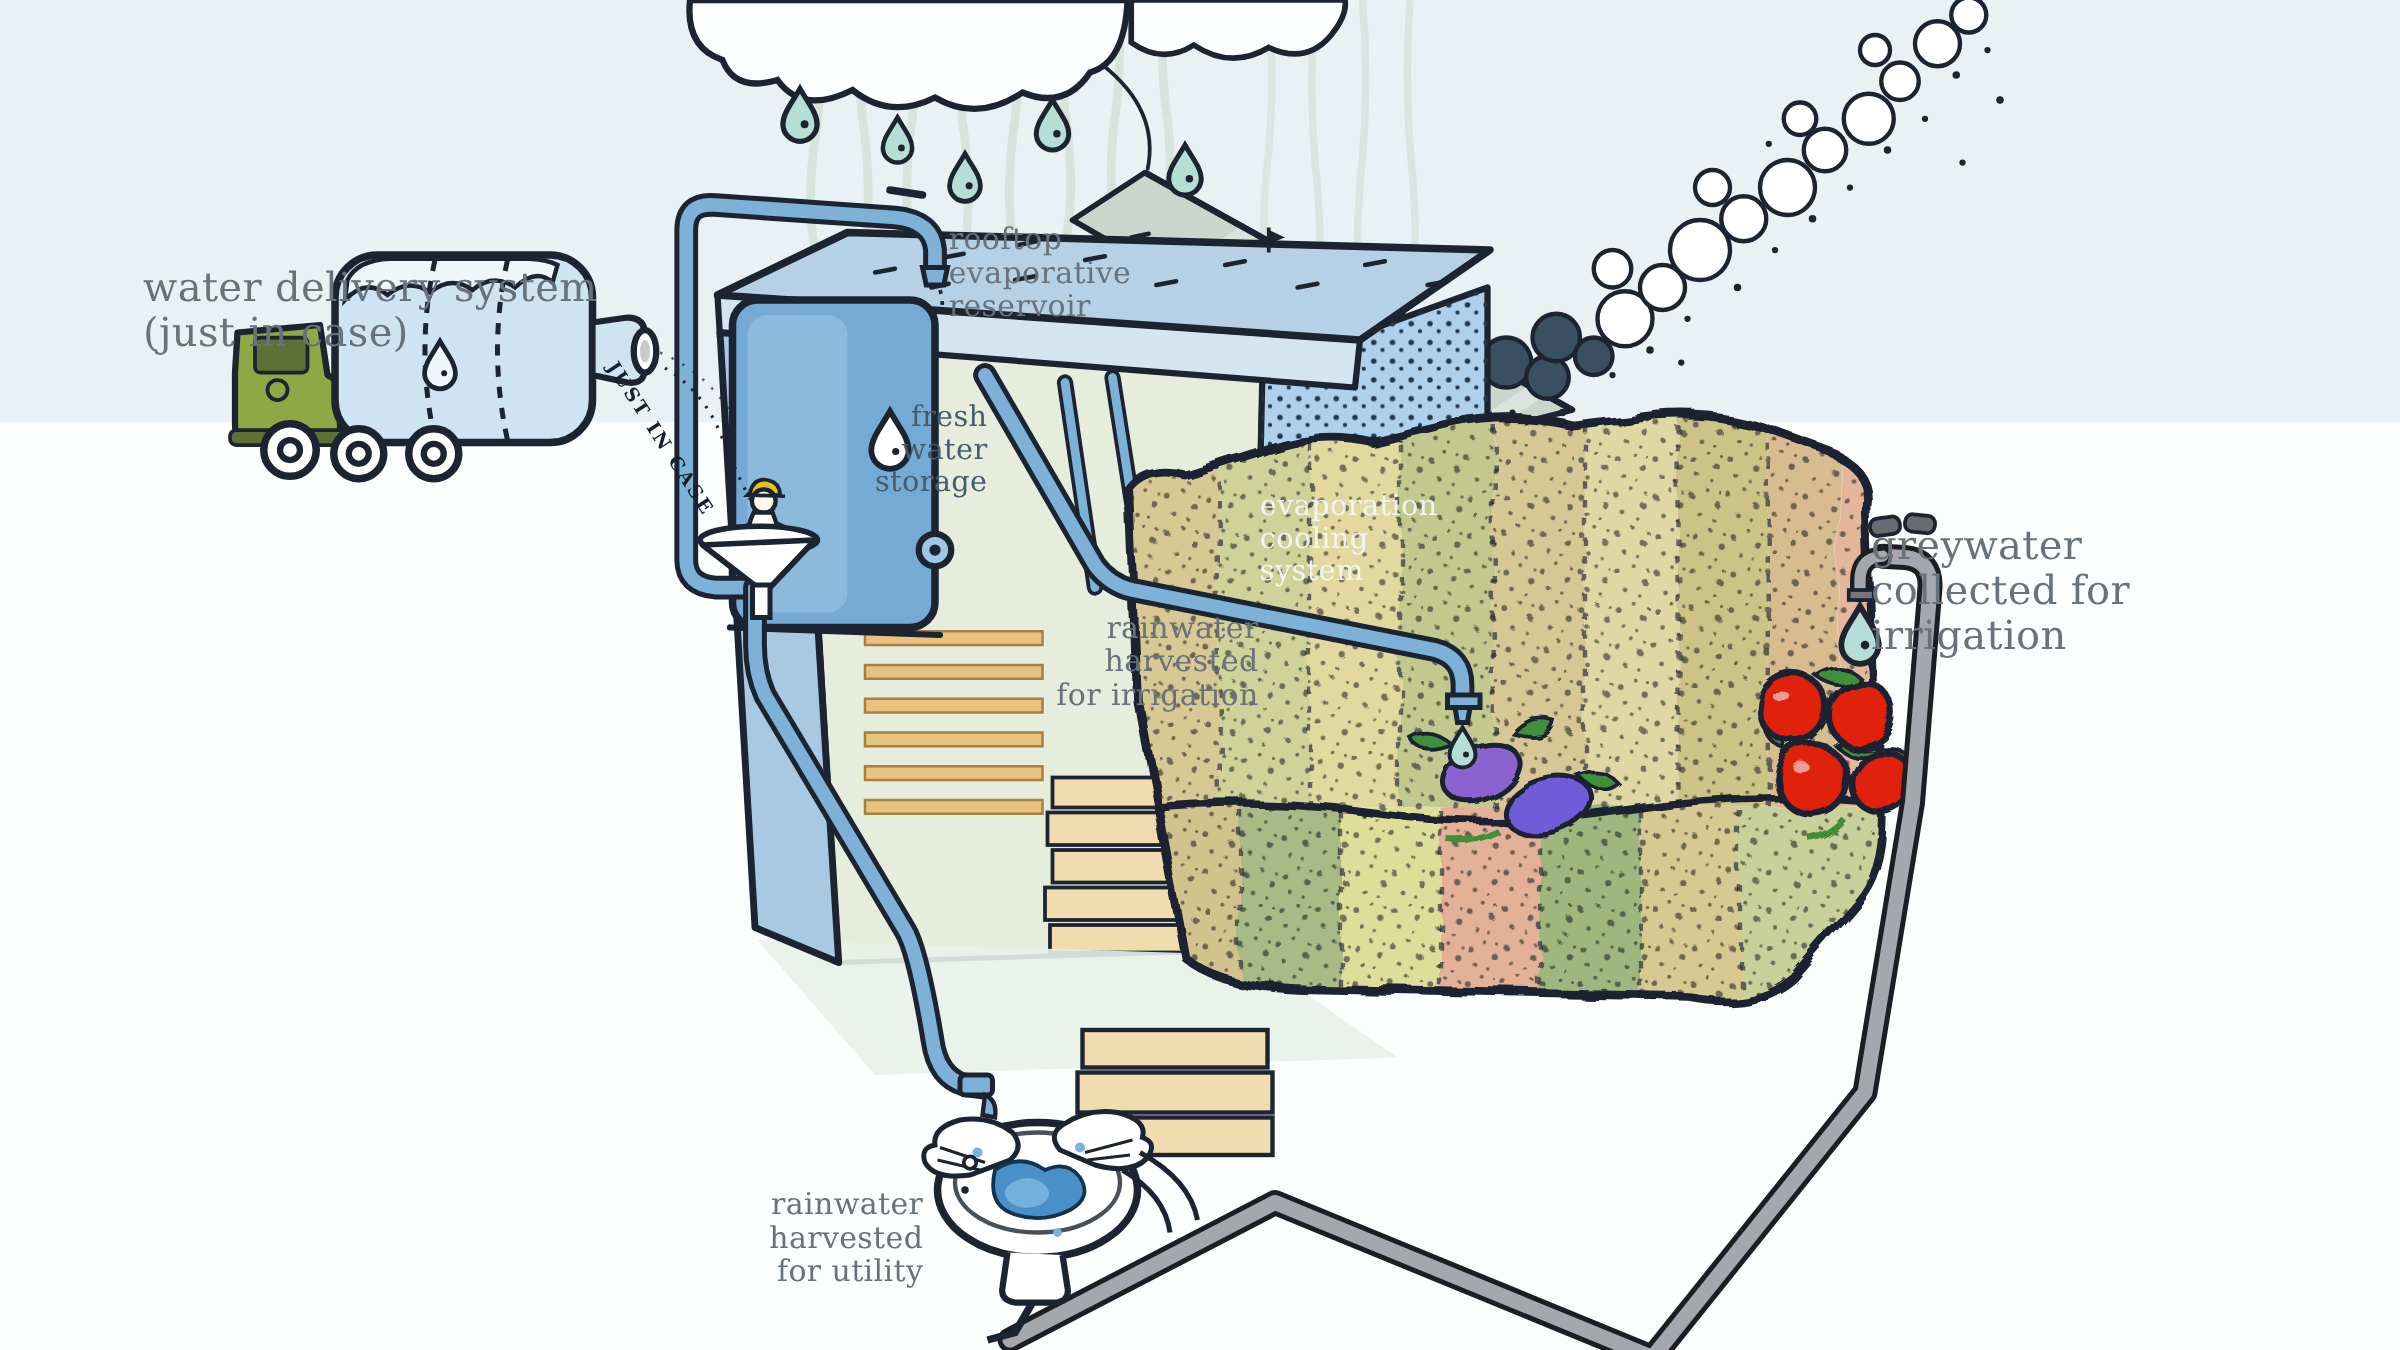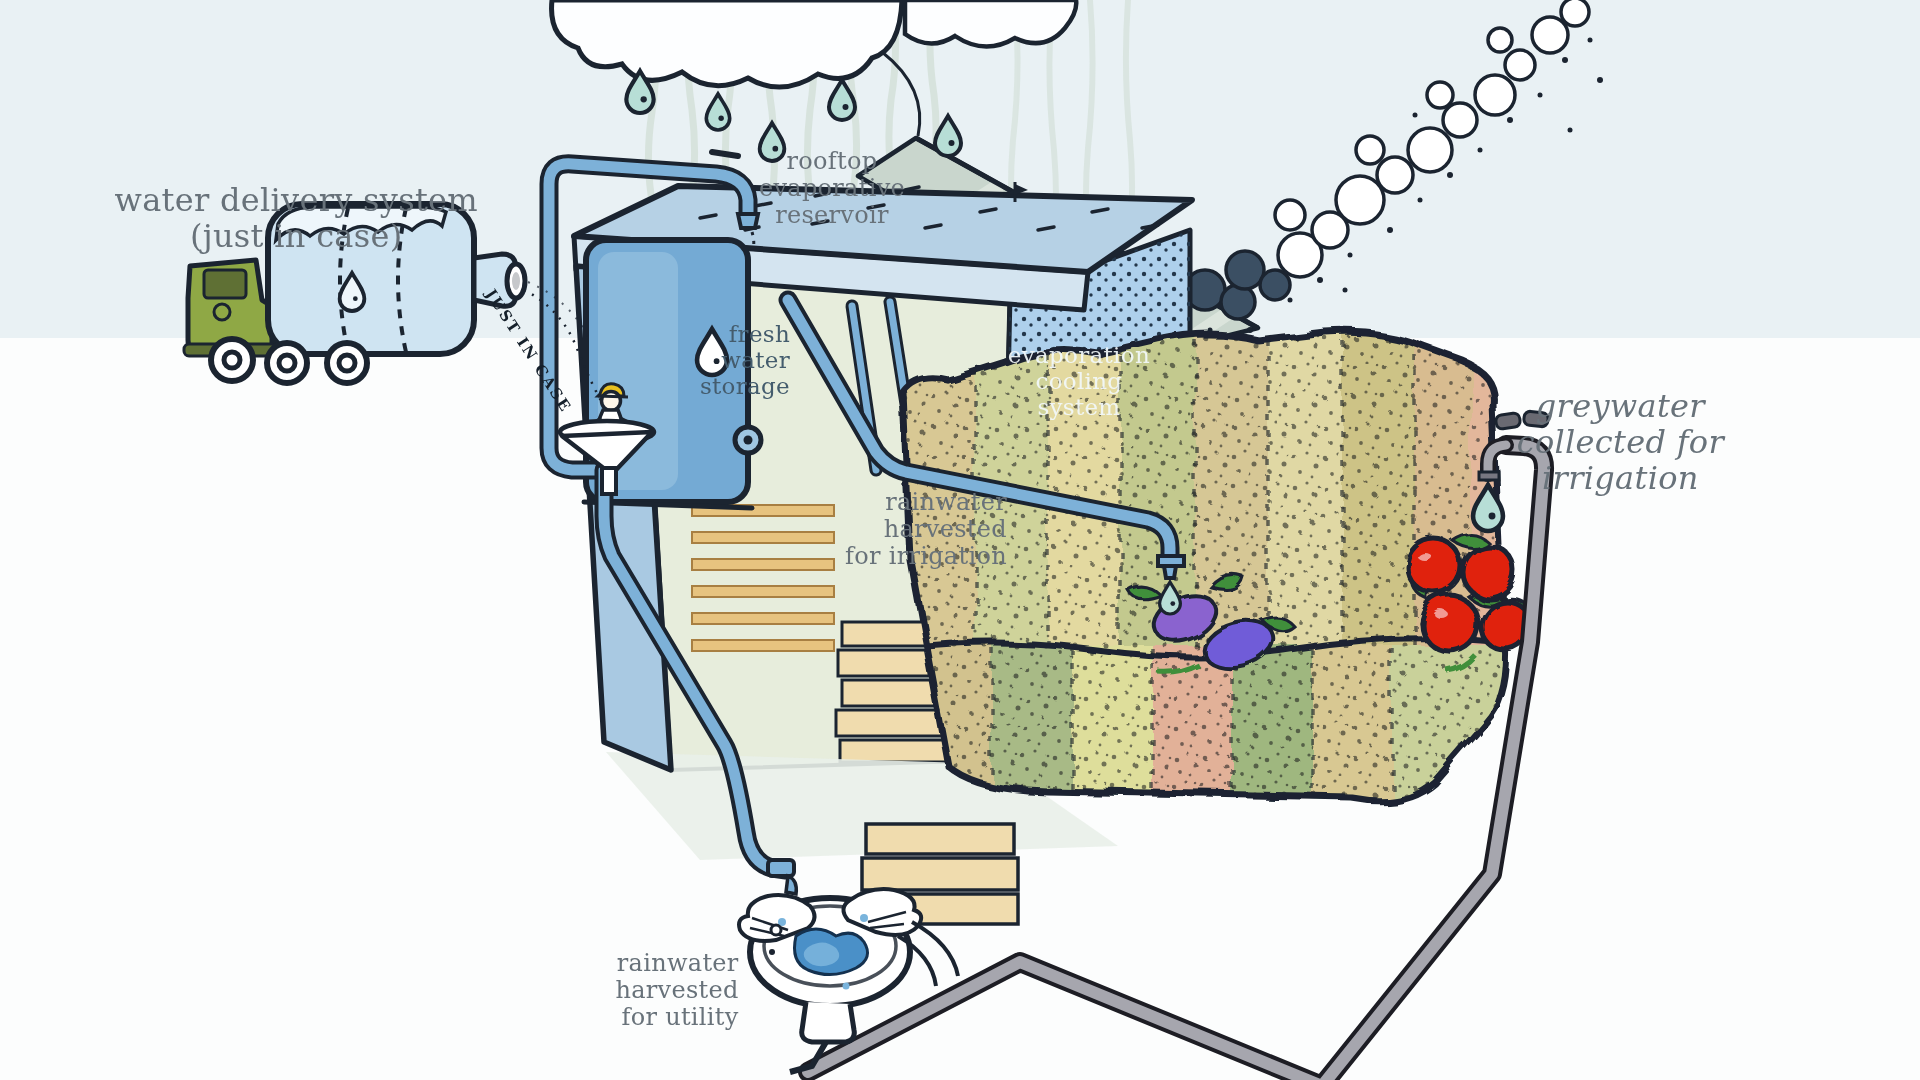--- a/index.html
+++ b/index.html
@@ -2,27 +2,27 @@
 <html style="--ink: #1b2430; --bg-top: #e9f1f4; --bg-bottom: #fcfdfd; --label-grey: #68727a; --tank-label: #445c6d; --white-label: #f3f9fb; --rain-streak: #d7e3dd; --roof-green: #c9d6cd; --roof-green-light: #dde6de; --steam-dark: #3b4f63; --pipe-blue: #7db1d8; --pipe-blue-light: #aecfe6; --pipe-grey: #a6a6ae; --pipe-grey-dark: #1d1d24; --roof-slab: #b6d1e5; --roof-slab-front: #d4e4f0; --frame-blue: #a9c9e2; --interior-green: #e7eddc; --tank-blue: #74aad4; --tank-blue-light: #9fc6e2; --panel-blue: #aed0ec; --panel-dot: #23364a; --wood-tan: #e7c37f; --wood-light: #f0dcae; --floor: #e9efe9; --truck-green: #8fa845; --truck-dark: #5f7034; --bottle-blue: #cfe4f2; --bottle-light: #eef6fb; --drop-teal: #b7ded6; --tomato-red: #e02010; --eggplant-purple: #8a63cf; --eggplant-purple2: #6f5bd8; --leaf-green: #3f8f3a; --sink-water: #4a90c8; --sink-water-light: #7ab4dc; --hat-yellow: #e8c020; --garden-u0: #d8c894; --garden-u1: #cfd39a; --garden-u2: #e3d9a0; --garden-u3: #c3c98e; --garden-u4: #d6c795; --garden-u5: #e0d8a4; --garden-u6: #cdc386; --garden-u7: #d8bc90; --garden-u8: #e3b79b; --garden-l0: #d2c28e; --garden-l1: #a8ba86; --garden-l2: #dede9b; --garden-l3: #e2b198; --garden-l4: #9fb77f; --garden-l5: #d8c892; --garden-l6: #c9d19a;"><head>
 <meta charset="utf-8">
 <style>
   html,body{margin:0;padding:0;background:#fff;}
   .stage{position:relative;width:1920px;height:1080px;overflow:hidden;
          font-family:"DejaVu Serif",serif;}
   .stage svg{position:absolute;left:0;top:0;display:block;}
   .lbl{position:absolute;color:var(--label-grey);white-space:pre-line;
        line-height:1.12;font-size:32px;letter-spacing:.3px;z-index:5;}
   .lbl.center{transform:translateX(-50%);text-align:right;}
-  .lbl.right{text-align:center;}
+  .lbl.right{text-align:left;margin-top:30px;}
   #lbl-water-delivery{right:1442px;top:183px;}
   #lbl-rooftop{right:1015px;top:148px;font-size:24px;}
   #lbl-fresh-water{left:745px;top:322px;font-size:23px;color:var(--tank-label);}
-  #lbl-evaporation{right:770px;top:343px;font-size:23px;color:var(--white-label);opacity:.92;}
+  #lbl-evaporation{right:770px;top:363px;font-size:23px;color:var(--white-label);opacity:.92;}
   #lbl-rain-irrigation{left:926px;top:489px;font-size:24px;}
-  #lbl-greywater{right:196px;top:389px;font-style:italic;}
+  #lbl-greywater{right:216px;top:389px;}
   #lbl-rain-utility{left:677px;top:950px;font-size:24px;}
   #lbl-jic{position:absolute;left:497px;top:286px;transform:rotate(57deg);
        transform-origin:left top;font-weight:700;font-size:15px;letter-spacing:2px;
        color:#15202b;z-index:5;}
   
   .po{fill:none;stroke:var(--ink);stroke-width:19;stroke-linecap:round;stroke-linejoin:round;}
   .pi{fill:none;stroke:var(--pipe-blue);stroke-width:11;stroke-linecap:round;stroke-linejoin:round;}
   .po2{fill:none;stroke:var(--ink);stroke-width:13;stroke-linecap:round;stroke-linejoin:round;}
   .pi2{fill:none;stroke:var(--pipe-blue);stroke-width:7;stroke-linecap:round;stroke-linejoin:round;}
   .go{fill:none;stroke:var(--pipe-grey-dark);stroke-width:20;stroke-linecap:round;stroke-linejoin:round;}

